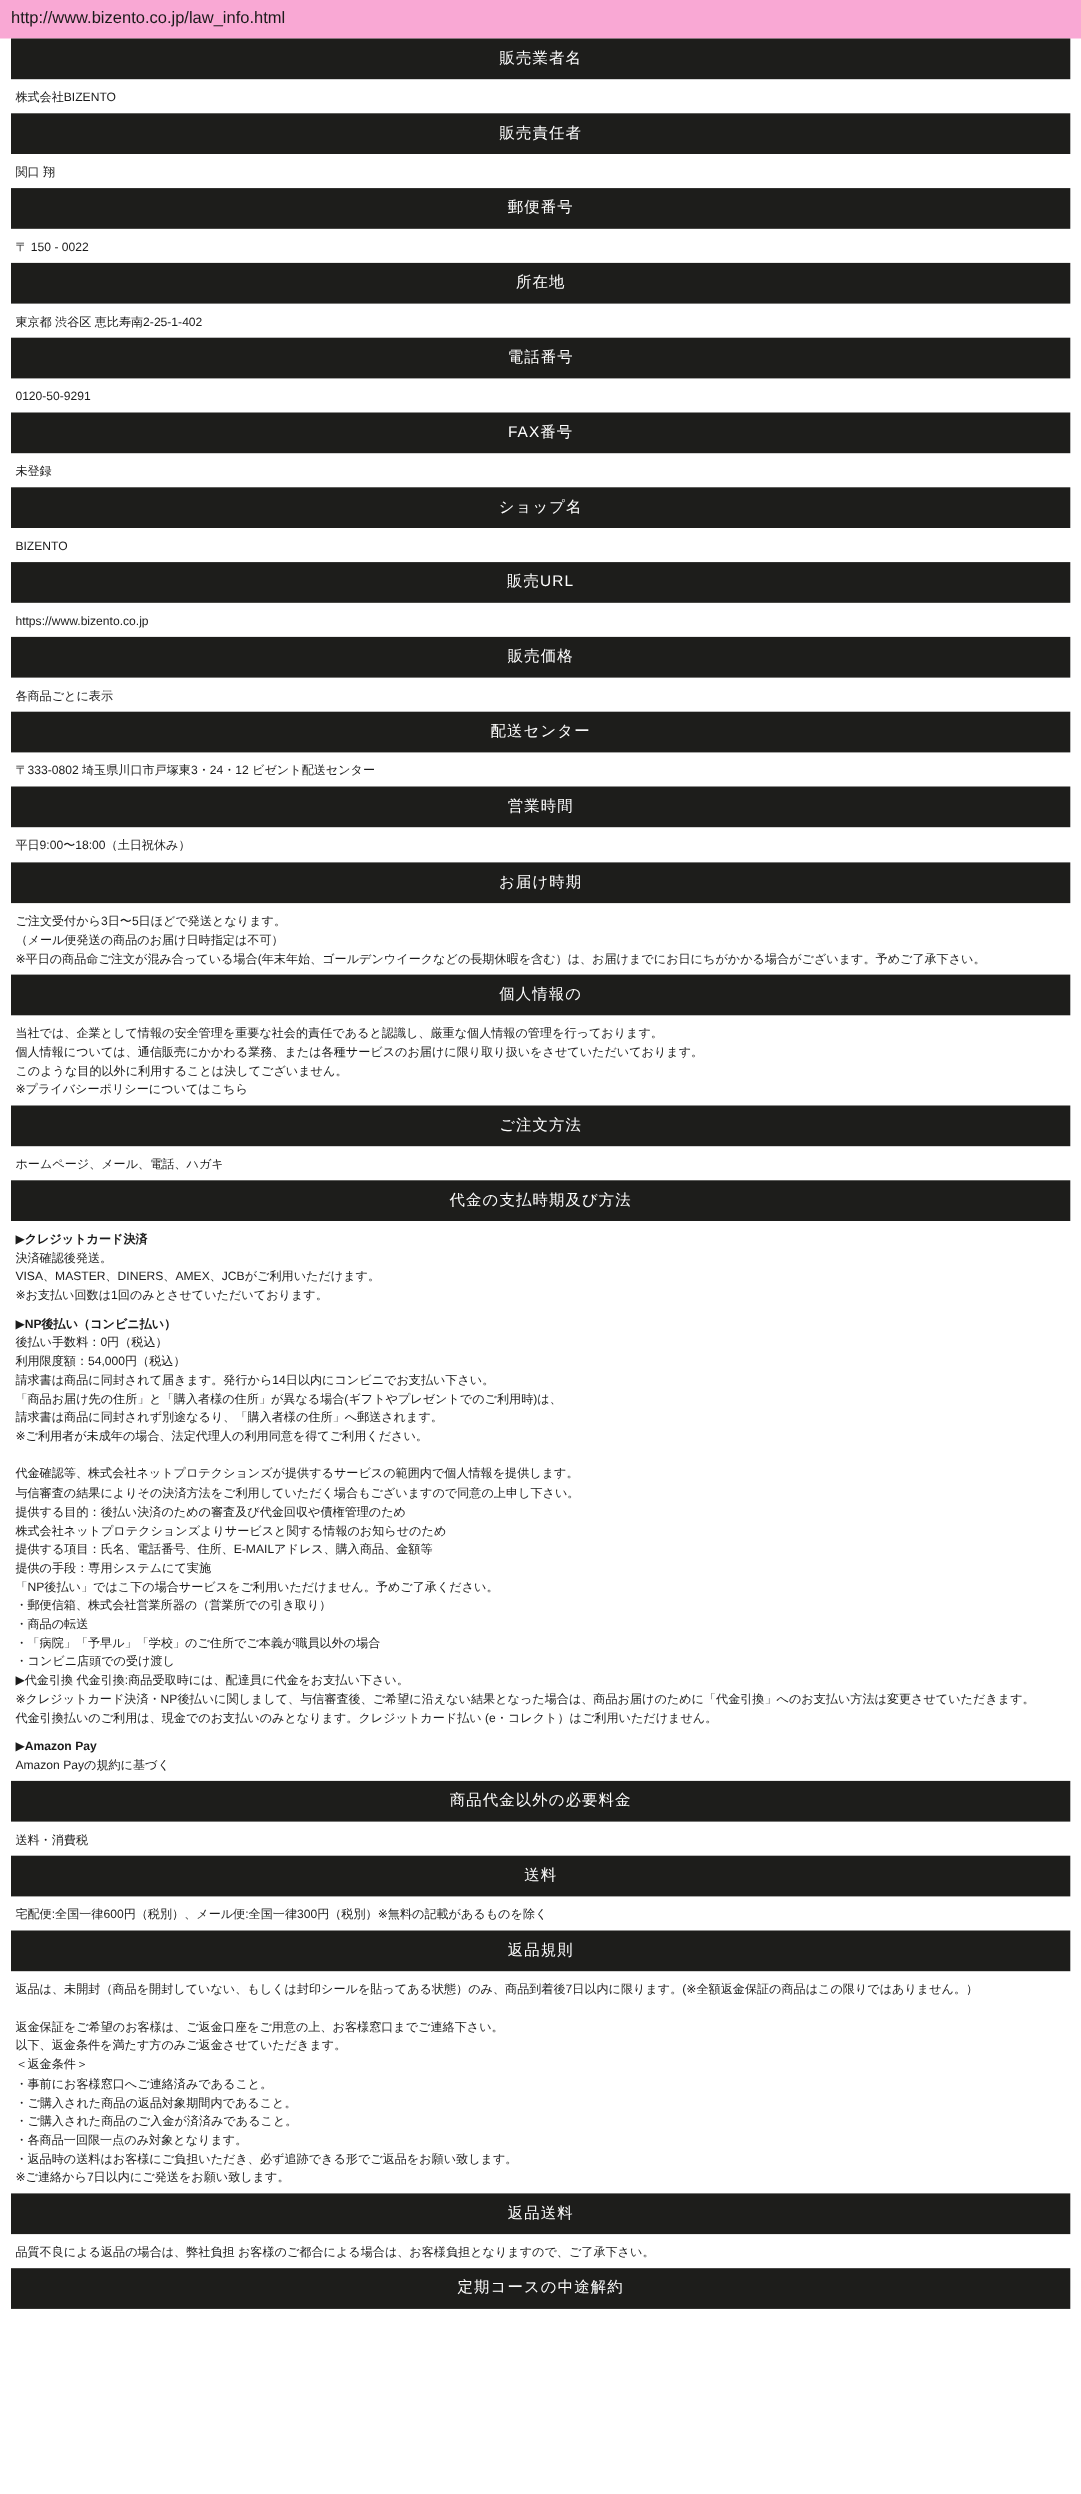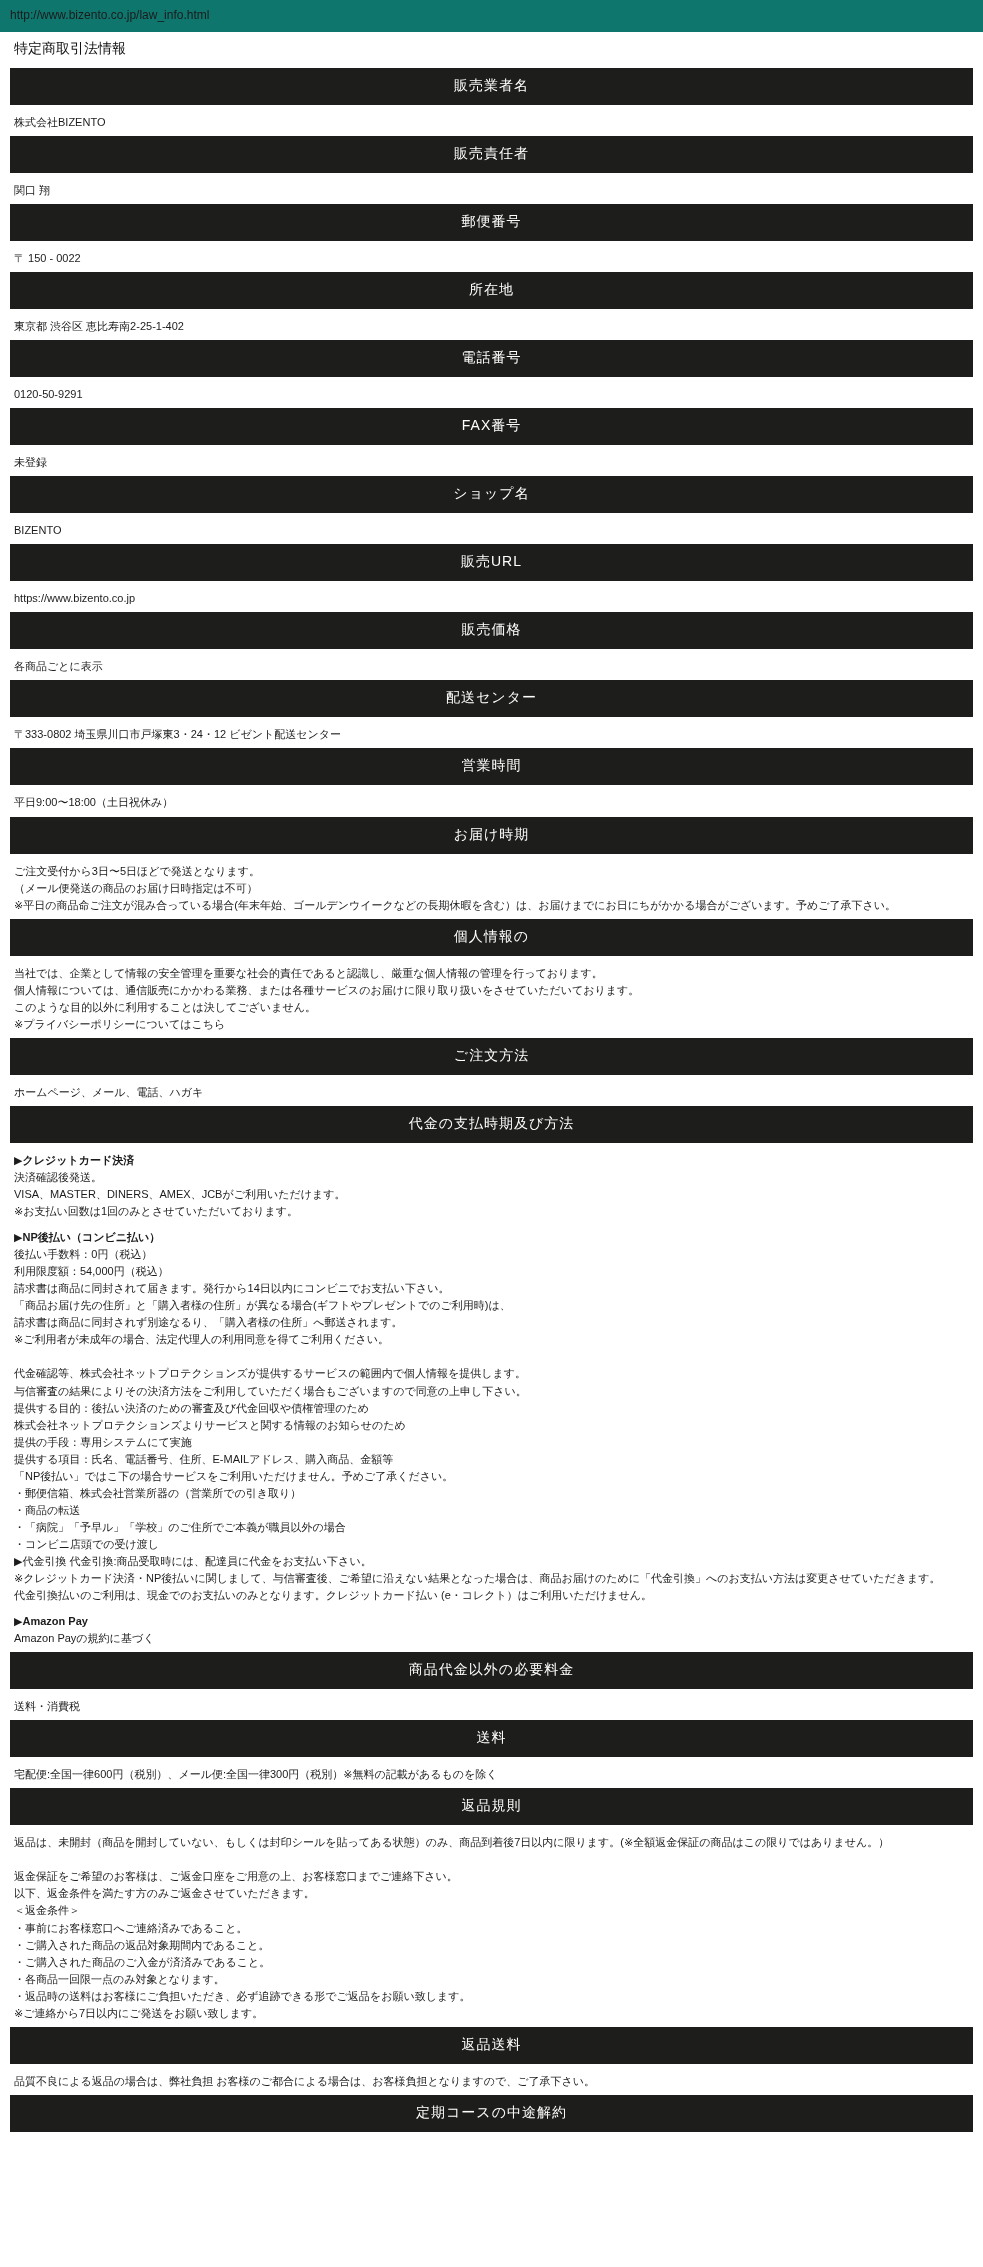--- a/index.html
+++ b/index.html
@@ -12,23 +12,23 @@
     font-family: "Liberation Sans", "DejaVu Sans", sans-serif;
     color: #111111;
     -webkit-font-smoothing: antialiased;
   }
   .page {
     width: 983px;
     box-sizing: border-box;
   }
   .urlbar {
     padding: 8px 10px 10px 10px;
-    font-size: 12px;
+    font-size: 15px;
     color: #1b1b1b;
-    background: #0f766e;
+    background: #f9a8d4;
   }
   .content {
     padding: 0 10px 0 10px;
     box-sizing: border-box;
   }
   .page-title {
     font-size: 14px;
     font-weight: normal;
     color: #111;
     margin: 8px 0 10px 4px;
@@ -64,21 +64,20 @@
 <body>
 
 <div class="page">
 
   <div class="urlbar">
     <span>http://www.bizento.co.jp/law_info.html</span>
   </div>
 
   <div class="content">
 
-    <div class="page-title">特定商取引法情報</div>
 
     <div id="sections">
         <div class="section-head">販売業者名</div>
         <div class="section-body">
           <p>株式会社BIZENTO</p>
         </div>
         <div class="section-head">販売責任者</div>
         <div class="section-body">
           <p>関口 翔</p>
         </div>
@@ -149,22 +148,22 @@
             <p>利用限度額：54,000円（税込）</p>
             <p>請求書は商品に同封されて届きます。発行から14日以内にコンビニでお支払い下さい。</p>
             <p>「商品お届け先の住所」と「購入者様の住所」が異なる場合(ギフトやプレゼントでのご利用時)は、</p>
             <p>請求書は商品に同封されず別途なるり、「購入者様の住所」へ郵送されます。</p>
             <p>※ご利用者が未成年の場合、法定代理人の利用同意を得てご利用ください。</p>
             <p>&nbsp;</p>
             <p>代金確認等、株式会社ネットプロテクションズが提供するサービスの範囲内で個人情報を提供します。</p>
             <p>与信審査の結果によりその決済方法をご利用していただく場合もございますので同意の上申し下さい。</p>
             <p>提供する目的：後払い決済のための審査及び代金回収や債権管理のため</p>
             <p>株式会社ネットプロテクションズよりサービスと関する情報のお知らせのため</p>
+            <p>提供する項目：氏名、電話番号、住所、E-MAILアドレス、購入商品、金額等</p>
             <p>提供の手段：専用システムにて実施</p>
-            <p>提供する項目：氏名、電話番号、住所、E-MAILアドレス、購入商品、金額等</p>
             <p>「NP後払い」ではこ下の場合サービスをご利用いただけません。予めご了承ください。</p>
             <p>・郵便信箱、株式会社営業所器の（営業所での引き取り）</p>
             <p>・商品の転送</p>
             <p>・「病院」「予早ル」「学校」のご住所でご本義が職員以外の場合</p>
             <p>・コンビニ店頭での受け渡し</p>
             <p>▶代金引換 代金引換:商品受取時には、配達員に代金をお支払い下さい。</p>
             <p>※クレジットカード決済・NP後払いに関しまして、与信審査後、ご希望に沿えない結果となった場合は、商品お届けのために「代金引換」へのお支払い方法は変更させていただきます。</p>
             <p>代金引換払いのご利用は、現金でのお支払いのみとなります。クレジットカード払い (e・コレクト）はご利用いただけません。</p>
           </div>
           <div class="blk">

